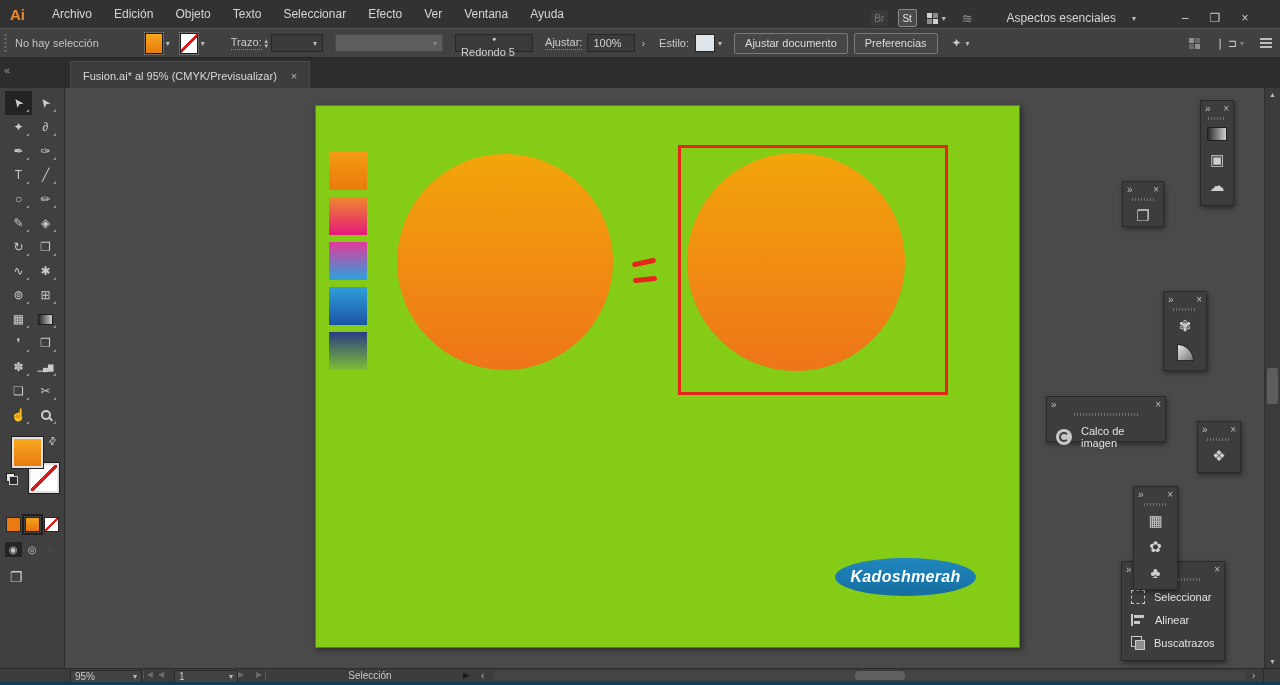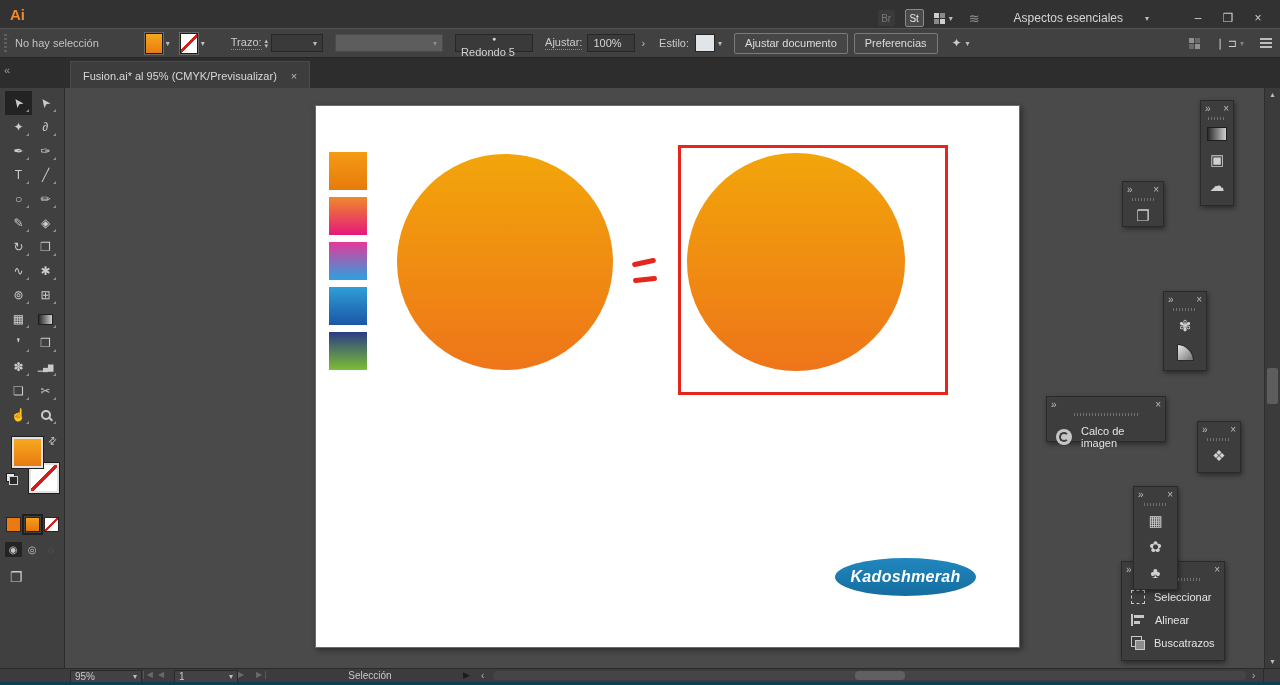--- a/index.html
+++ b/index.html
@@ -4,33 +4,33 @@
 <style>
   html,body{margin:0;padding:0;}
   body{width:1280px;height:685px;position:relative;overflow:hidden;
        font-family:"Liberation Sans",sans-serif;background:#4a4a4a;
        -webkit-font-smoothing:antialiased;}
   
   #menubar{position:absolute;left:0;top:0;width:1280px;height:28px;background:#323232;
            display:flex;align-items:center;color:#d6d6d6;font-size:12px;}
   #ai-logo{color:#ee8a2e;font-weight:bold;font-size:15px;margin:0 16px 0 10px;}
   .menu-item{padding:0 11px;cursor:default;white-space:nowrap;}
-  #menubar-right{position:absolute;right:3px;top:0;height:36px;display:flex;align-items:center;gap:10px;padding-right:4px;}
+  #menubar-right{position:absolute;right:16px;top:0;height:36px;display:flex;align-items:center;gap:10px;padding-right:4px;}
   .badge{width:17px;height:16px;display:flex;align-items:center;justify-content:center;
          font-size:10px;border-radius:2px;}
   .badge.dim{color:#787878;background:#3a3a3a;}
   .badge.lit{color:#e8e8e8;background:#4a4a4a;border:1px solid #8a8a8a;}
   .i-grid4{width:11px;height:11px;display:inline-block;
      background:linear-gradient(#cfcfcf,#cfcfcf) 0 0/5px 5px no-repeat,
                 linear-gradient(#8a8a8a,#8a8a8a) 6px 0/5px 5px no-repeat,
                 linear-gradient(#8a8a8a,#8a8a8a) 0 6px/5px 5px no-repeat,
                 linear-gradient(#cfcfcf,#cfcfcf) 6px 6px/5px 5px no-repeat;}
   .chev{font-size:8px;color:#bdbdbd;}
   #wing-icon{color:#8f8f8f;font-size:13px;margin:0 24px 0 6px;}
-  #workspace-switch{display:flex;align-items:center;gap:22px;margin-right:10px;}
+  #workspace-switch{display:flex;align-items:center;gap:16px;margin-right:10px;}
   #search-box{width:196px;height:17px;background:#3a3a3a;border:1px solid #5a5a5a;
               display:flex;align-items:center;gap:5px;padding:0 6px;color:#8f8f8f;font-size:11px;}
   .i-mag{width:6px;height:6px;border:2px solid #9a9a9a;border-radius:50%;position:relative;display:inline-block;flex:none;}
   .i-mag::after{content:'';position:absolute;width:5px;height:2px;background:#9a9a9a;
                 transform:rotate(45deg);right:-4px;bottom:-2px;}
   #win-controls{display:flex;margin-left:14px;}
   .win-btn{width:30px;height:26px;display:flex;align-items:center;justify-content:center;
            color:#cfcfcf;font-size:12px;}
   
   #controlbar{position:absolute;left:0;top:28px;width:1280px;height:30px;background:#414141;
@@ -89,21 +89,21 @@
   #pb-gradient{background:linear-gradient(180deg,#f5a11c,#e8740e);outline:2px solid #1f1f1f;outline-offset:1px;}
   #pb-none{background:linear-gradient(135deg,#ffffff 44%,#d81a1a 44%,#d81a1a 56%,#ffffff 56%);}
   #modesrow{display:flex;gap:2px;justify-content:center;margin-top:10px;}
   .mode-btn{width:17px;height:15px;display:flex;align-items:center;justify-content:center;
             color:#c4c4c4;font-size:10px;}
   .mode-btn.active{background:#242424;}
   .mode-btn.dim{color:#6f6f6f;}
   #screenmode{margin:12px 0 0 10px;color:#c9c9c9;font-size:14px;}
   
   #canvas{position:absolute;left:65px;top:88px;width:1199px;height:580px;background:#4a4a4a;}
-  #artboard{position:absolute;left:250px;top:17px;width:705px;height:543px;background:#ffffff;
+  #artboard{position:absolute;left:250px;top:17px;width:705px;height:543px;background:#84cc16;
             border:1px solid #6b6b6b;box-shadow:2px 2px 6px rgba(0,0,0,.45);box-sizing:border-box;}
   #swatch-col{position:absolute;left:13px;top:46px;display:flex;flex-direction:column;gap:7px;}
   .gswatch{width:38px;height:38px;}
   .grad-circle{position:absolute;border-radius:50%;}
   #circle-left{left:81px;top:48px;width:216px;height:216px;}
   #circle-right{left:371px;top:47px;width:218px;height:218px;}
   .eq-dash{position:absolute;width:24px;height:5px;border-radius:3px;}
   #eq-top{left:316px;top:154px;transform:rotate(-12deg);}
   #eq-bottom{left:317px;top:171px;transform:rotate(-6deg);}
   #select-rect{position:absolute;left:362px;top:39px;width:270px;height:250px;
@@ -170,20 +170,31 @@
   #hs-thumb{position:absolute;left:362px;top:0;width:50px;height:9px;background:#606060;border-radius:4px;}
   #hs-right{position:absolute;left:1252px;top:1px;color:#b5b5b5;font-size:10px;}
   #sb-corner{position:absolute;right:0;top:0;width:16px;height:13px;background:#3c3c3c;border-left:1px solid #2b2b2b;}
   #taskbar-strip{position:absolute;left:0;top:682px;width:1280px;height:3px;background:#123c56;}
 </style>
 </head>
 <body>
 
 <div id="menubar">
   <span id="ai-logo">Ai</span>
+  <div id="menu-items" style="display:flex;">
+      <span class="menu-item">Archivo</span>
+      <span class="menu-item">Edición</span>
+      <span class="menu-item">Objeto</span>
+      <span class="menu-item">Texto</span>
+      <span class="menu-item">Seleccionar</span>
+      <span class="menu-item">Efecto</span>
+      <span class="menu-item">Ver</span>
+      <span class="menu-item">Ventana</span>
+      <span class="menu-item">Ayuda</span>
+    </div>
   <div id="menubar-right">
     <span class="badge dim">Br</span>
     <span class="badge lit">St</span>
     <span style="display:flex;align-items:center;gap:4px;">
       <span class="i-grid4"></span>
       <span class="chev">▾</span>
     </span>
     <span id="wing-icon">≋</span>
     <span id="workspace-switch">
       <span>Aspectos esenciales</span>

